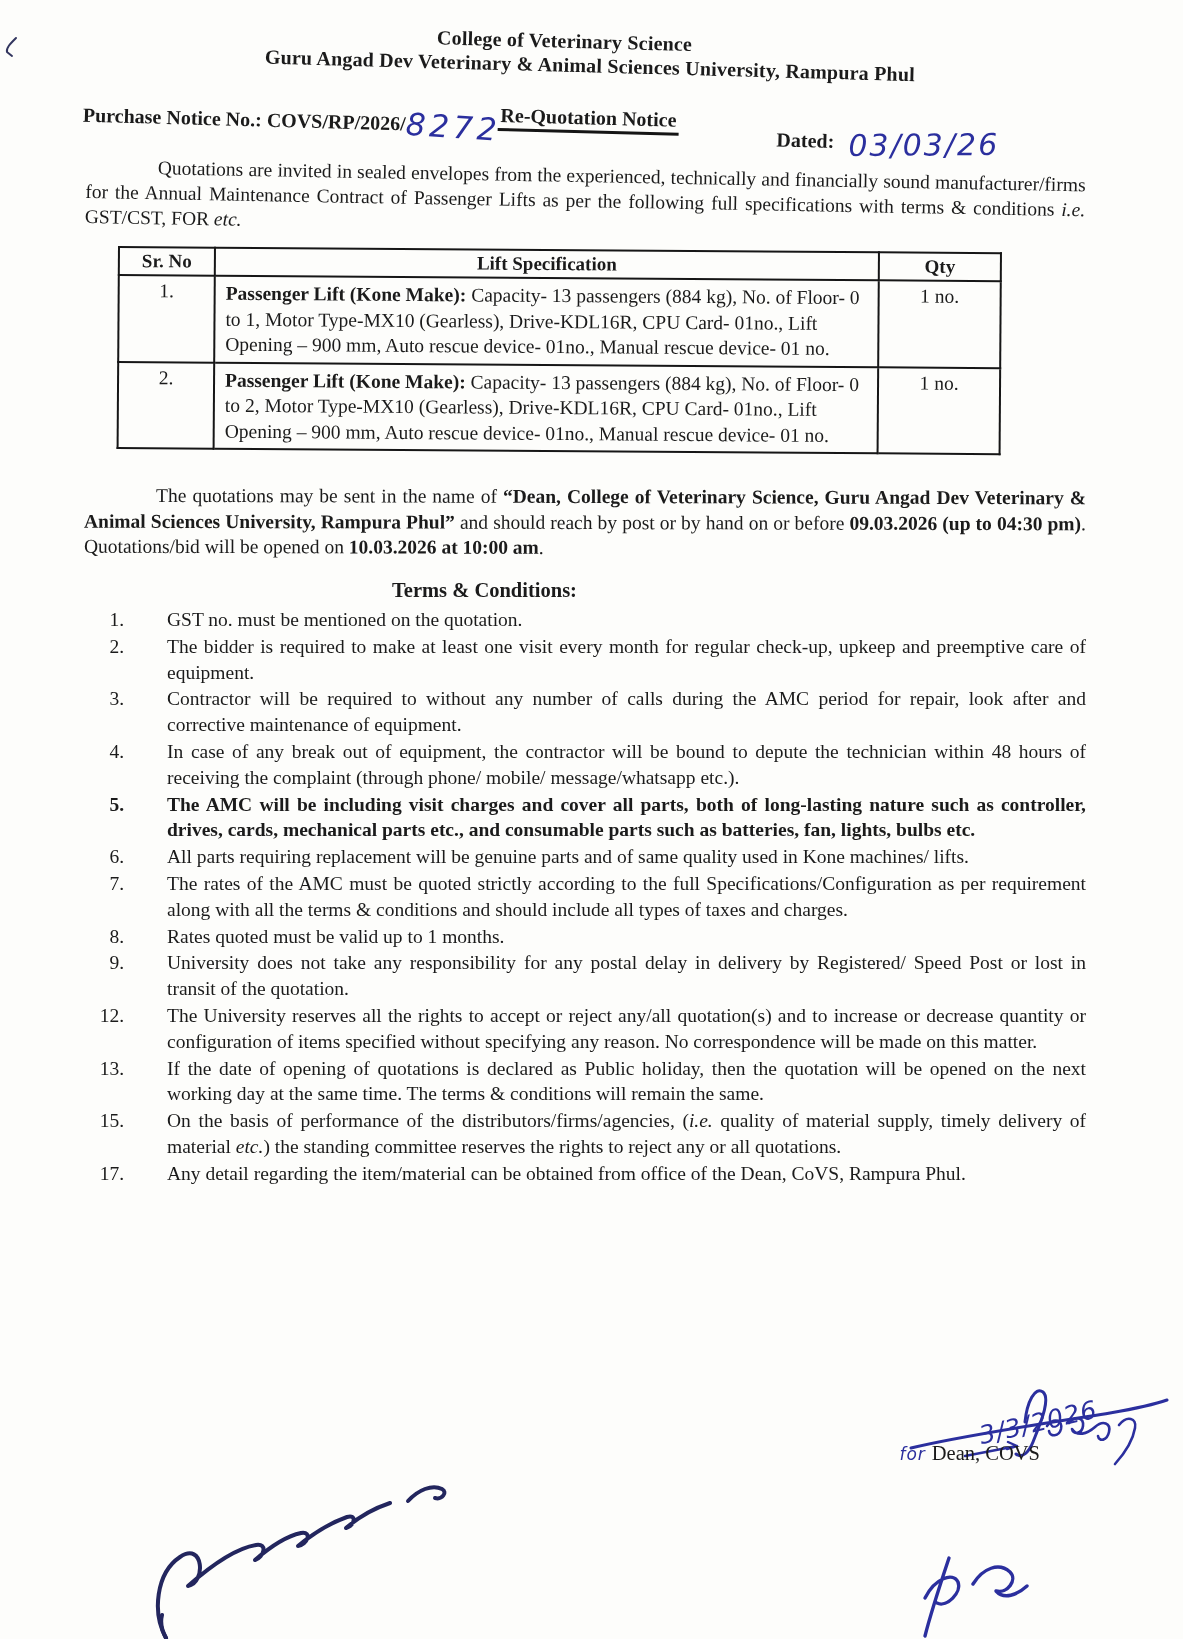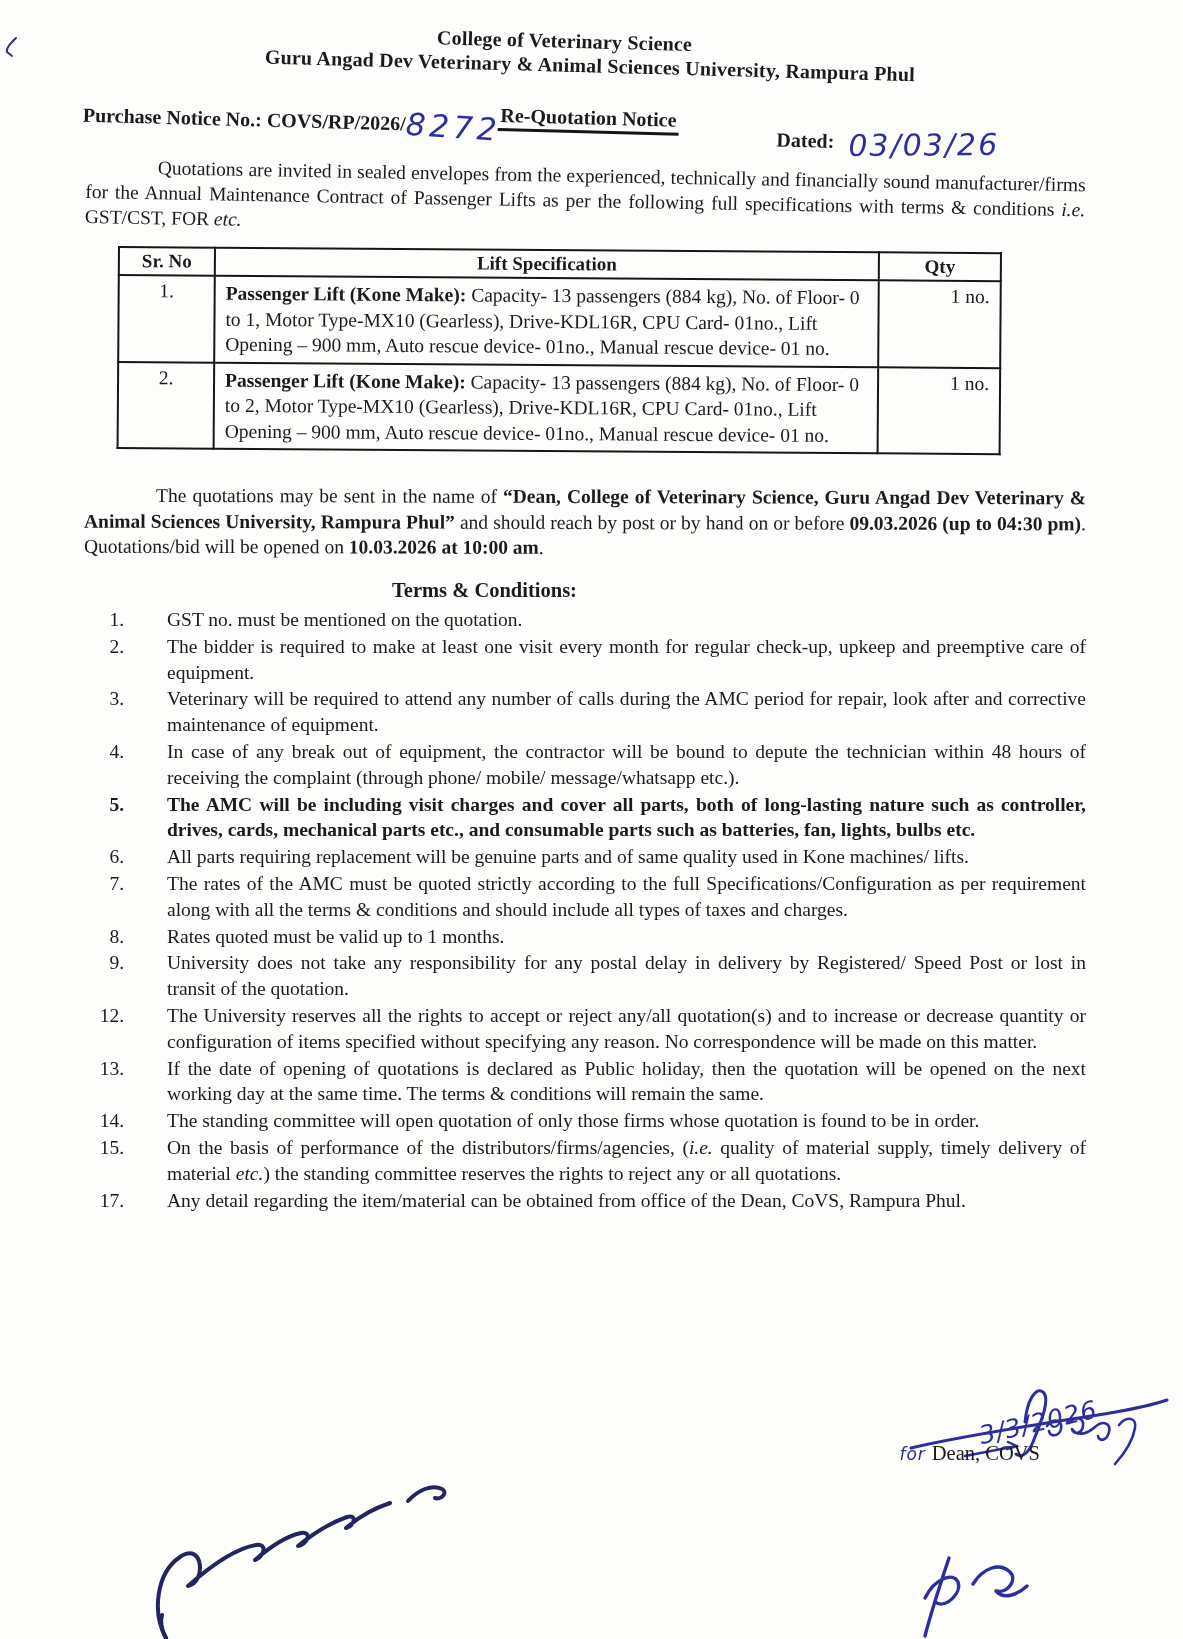--- a/index.html
+++ b/index.html
@@ -27,21 +27,21 @@
   
   .intro{position:absolute; left:86px; top:154px; width:1000px; font-size:19.5px; line-height:25px;
          text-align:justify; text-indent:72px; transform:rotate(1.05deg); transform-origin:0 0;}
   
   .spec-table-wrap{position:absolute; left:118px; top:246px; width:884px; transform:rotate(0.4deg); transform-origin:0 0;}
   table.spec{border-collapse:collapse; width:100%; font-size:19.5px;}
   table.spec th, table.spec td{border:2px solid #161616; vertical-align:top;}
   table.spec th{font-size:19px; padding:2px 4px; text-align:center;}
   td.sr{width:82px; text-align:center; padding:4px 6px; font-size:19.5px;}
   td.spec-cell{padding:4px 10px; line-height:25.5px; text-align:left;}
-  td.qty{width:100px; padding:4px 10px; text-align:right;}
+  td.qty{width:100px; padding:4px 10px; text-align:center;}
   
   .dispatch{position:absolute; left:84px; top:484px; width:1002px; font-size:19.5px; line-height:25.5px;
             text-align:justify; text-indent:72px; transform:rotate(0.15deg);}
   
   .terms-title{position:absolute; left:0; top:579px; width:969px; text-align:center; font-weight:bold; font-size:20.5px;}
   .terms-list{position:absolute; left:88px; top:607px; width:998px; font-size:19.5px;}
   .term-item{display:flex; line-height:25.8px; margin-bottom:1px;}
   .term-num{flex:0 0 36px; text-align:right; padding-right:10px;}
   .term-text{flex:1; text-align:justify;margin-left:33px;}
   .term-item.bolditem{font-weight:bold;}
@@ -108,21 +108,21 @@
       <div class="term-item">
         <span class="term-num">1.</span>
         <div class="term-text"><span>GST no. must be mentioned on the quotation.</span></div>
       </div>
       <div class="term-item">
         <span class="term-num">2.</span>
         <div class="term-text"><span>The bidder is required to make at least one visit every month for regular check-up, upkeep and preemptive care of equipment.</span></div>
       </div>
       <div class="term-item">
         <span class="term-num">3.</span>
-        <div class="term-text"><span>Veterinary will be required to attend any number of calls during the AMC period for repair, look after and corrective maintenance of equipment.</span></div>
+        <div class="term-text"><span>Contractor will be required to without any number of calls during the AMC period for repair, look after and corrective maintenance of equipment.</span></div>
       </div>
       <div class="term-item">
         <span class="term-num">4.</span>
         <div class="term-text"><span>In case of any break out of equipment, the contractor will be bound to depute the technician within 48 hours of receiving the complaint (through phone/ mobile/ message/whatsapp etc.).</span></div>
       </div>
       <div class="term-item bolditem">
         <span class="term-num">5.</span>
         <div class="term-text"><span>The AMC will be including visit charges and cover all parts, both of long-lasting nature such as controller, drives, cards, mechanical parts etc., and consumable parts such as batteries, fan, lights, bulbs etc.</span></div>
       </div>
       <div class="term-item">
@@ -141,24 +141,20 @@
         <span class="term-num">9.</span>
         <div class="term-text"><span>University does not take any responsibility for any postal delay in delivery by Registered/ Speed Post or lost in transit of the quotation.</span></div>
       </div>
       <div class="term-item">
         <span class="term-num">12.</span>
         <div class="term-text"><span>The University reserves all the rights to accept or reject any/all quotation(s) and to increase or decrease quantity or configuration of items specified without specifying any reason. No correspondence will be made on this matter.</span></div>
       </div>
       <div class="term-item">
         <span class="term-num">13.</span>
         <div class="term-text"><span>If the date of opening of quotations is declared as Public holiday, then the quotation will be opened on the next working day at the same time. The terms &amp; conditions will remain the same.</span></div>
-      </div>
-      <div class="term-item">
-        <span class="term-num">14.</span>
-        <div class="term-text"><span>The standing committee will open quotation of only those firms whose quotation is found to be in order.</span></div>
       </div>
       <div class="term-item">
         <span class="term-num">15.</span>
         <div class="term-text"><span>On the basis of performance of the distributors/firms/agencies, (</span><span class="i">i.e.</span><span> quality of material supply, timely delivery of material </span><span class="i">etc.</span><span>) the standing committee reserves the rights to reject any or all quotations.</span></div>
       </div>
       <div class="term-item">
         <span class="term-num">17.</span>
         <div class="term-text"><span>Any detail regarding the item/material can be obtained from office of the Dean, CoVS, Rampura Phul.</span></div>
       </div>
     </div>

